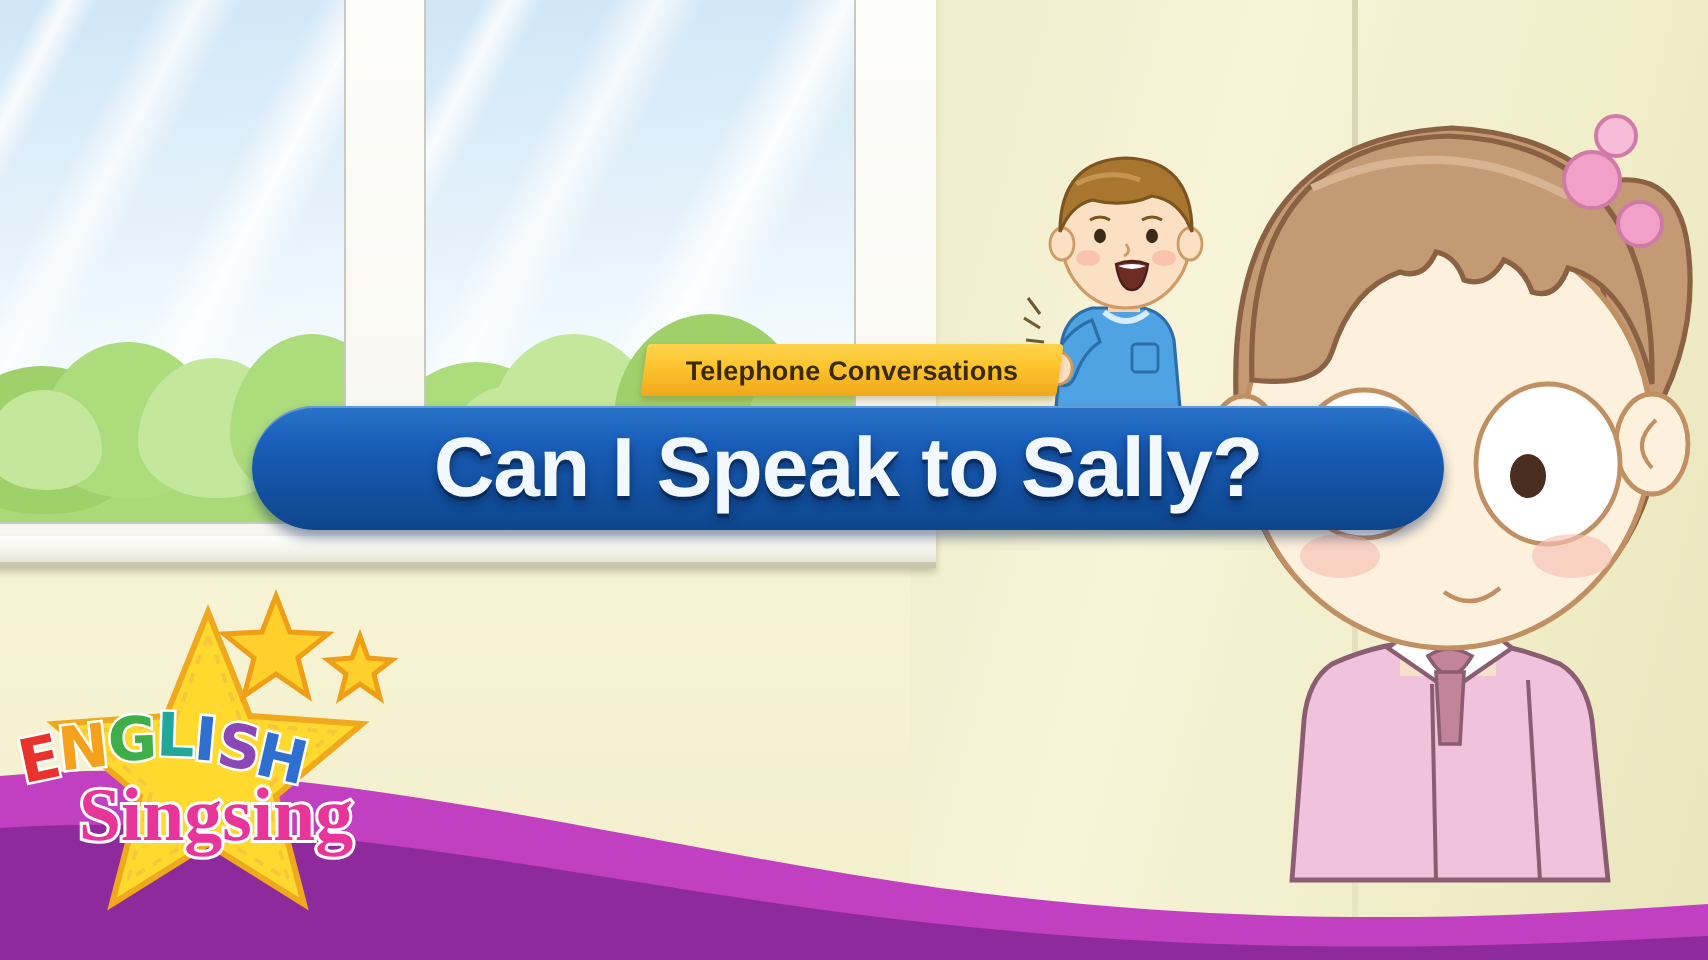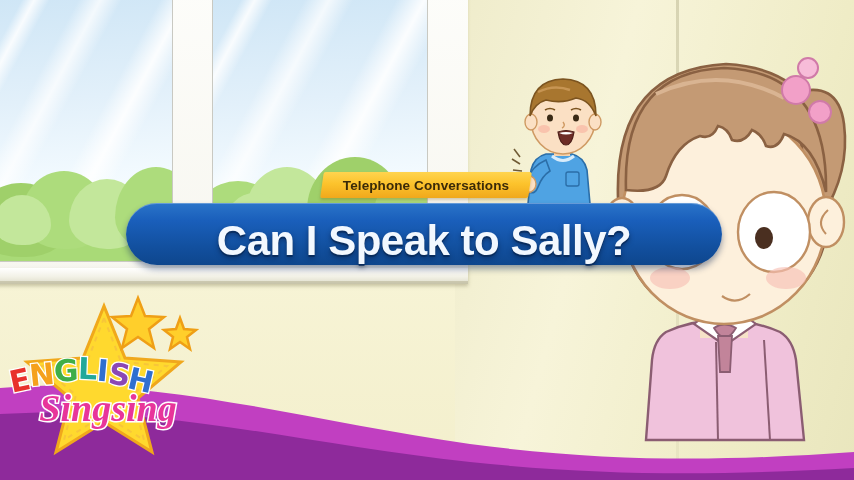--- a/index.html
+++ b/index.html
@@ -88,21 +88,21 @@
     font-size:13.5px;font-weight:bold;color:#3a2a08;
     letter-spacing:.1px;white-space:nowrap;
   }
 
   
   .blue-banner{
     position:absolute;left:126px;top:203px;width:596px;height:62px;
     border-radius:31px;
     background:linear-gradient(180deg,#2a74c9 0%,#1a5fbb 28%,#12509f 70%,#0e468d 100%);
     box-shadow:0 4px 6px rgba(20,45,90,.45), inset 0 1px 0 rgba(255,255,255,.28);
-    display:flex;align-items:flex-end;justify-content:center;
+    display:flex;align-items:center;justify-content:center;
   }
   .blue-title{
     font-size:42px;font-weight:bold;letter-spacing:-.5px;
     color:#f2f8ff;white-space:nowrap;
     text-shadow:0 2px 0 rgba(8,40,85,.75), 0 3px 5px rgba(5,25,60,.55);
   }
 
   
   .wave-back,.wave-front{position:absolute;left:0;bottom:0;width:854px;}
   .wave-back{height:120px;}
@@ -124,21 +124,21 @@
   .logo-english .l0{color:#e8322c;transform:rotate(-12deg) translateY(8px);}
   .logo-english .l1{color:#f5a11c;transform:rotate(-6deg) translateY(2px);}
   .logo-english .l2{color:#3fae49;transform:rotate(-2deg) translateY(-2px);}
   .logo-english .l3{color:#22a89a;transform:rotate(2deg) translateY(-4px);}
   .logo-english .l4{color:#2f6fd0;transform:rotate(5deg) translateY(-2px);}
   .logo-english .l5{color:#8b47b5;transform:rotate(9deg) translateY(2px);}
   .logo-english .l6{color:#2f6fd0;transform:rotate(13deg) translateY(8px);}
   .logo-singsing{
     position:absolute;left:14px;top:90px;width:180px;
     font-family:"Liberation Serif", serif;
-    font-size:38px;font-weight:bold;font-style:italic;
+    font-size:38px;font-weight:bold;
     color:#e8359a;
     -webkit-text-stroke:3px #ffffff;paint-order:stroke fill;
     text-align:center;
   }
 </style>
 </head>
 <body>
 
 <div id="stage">
 

